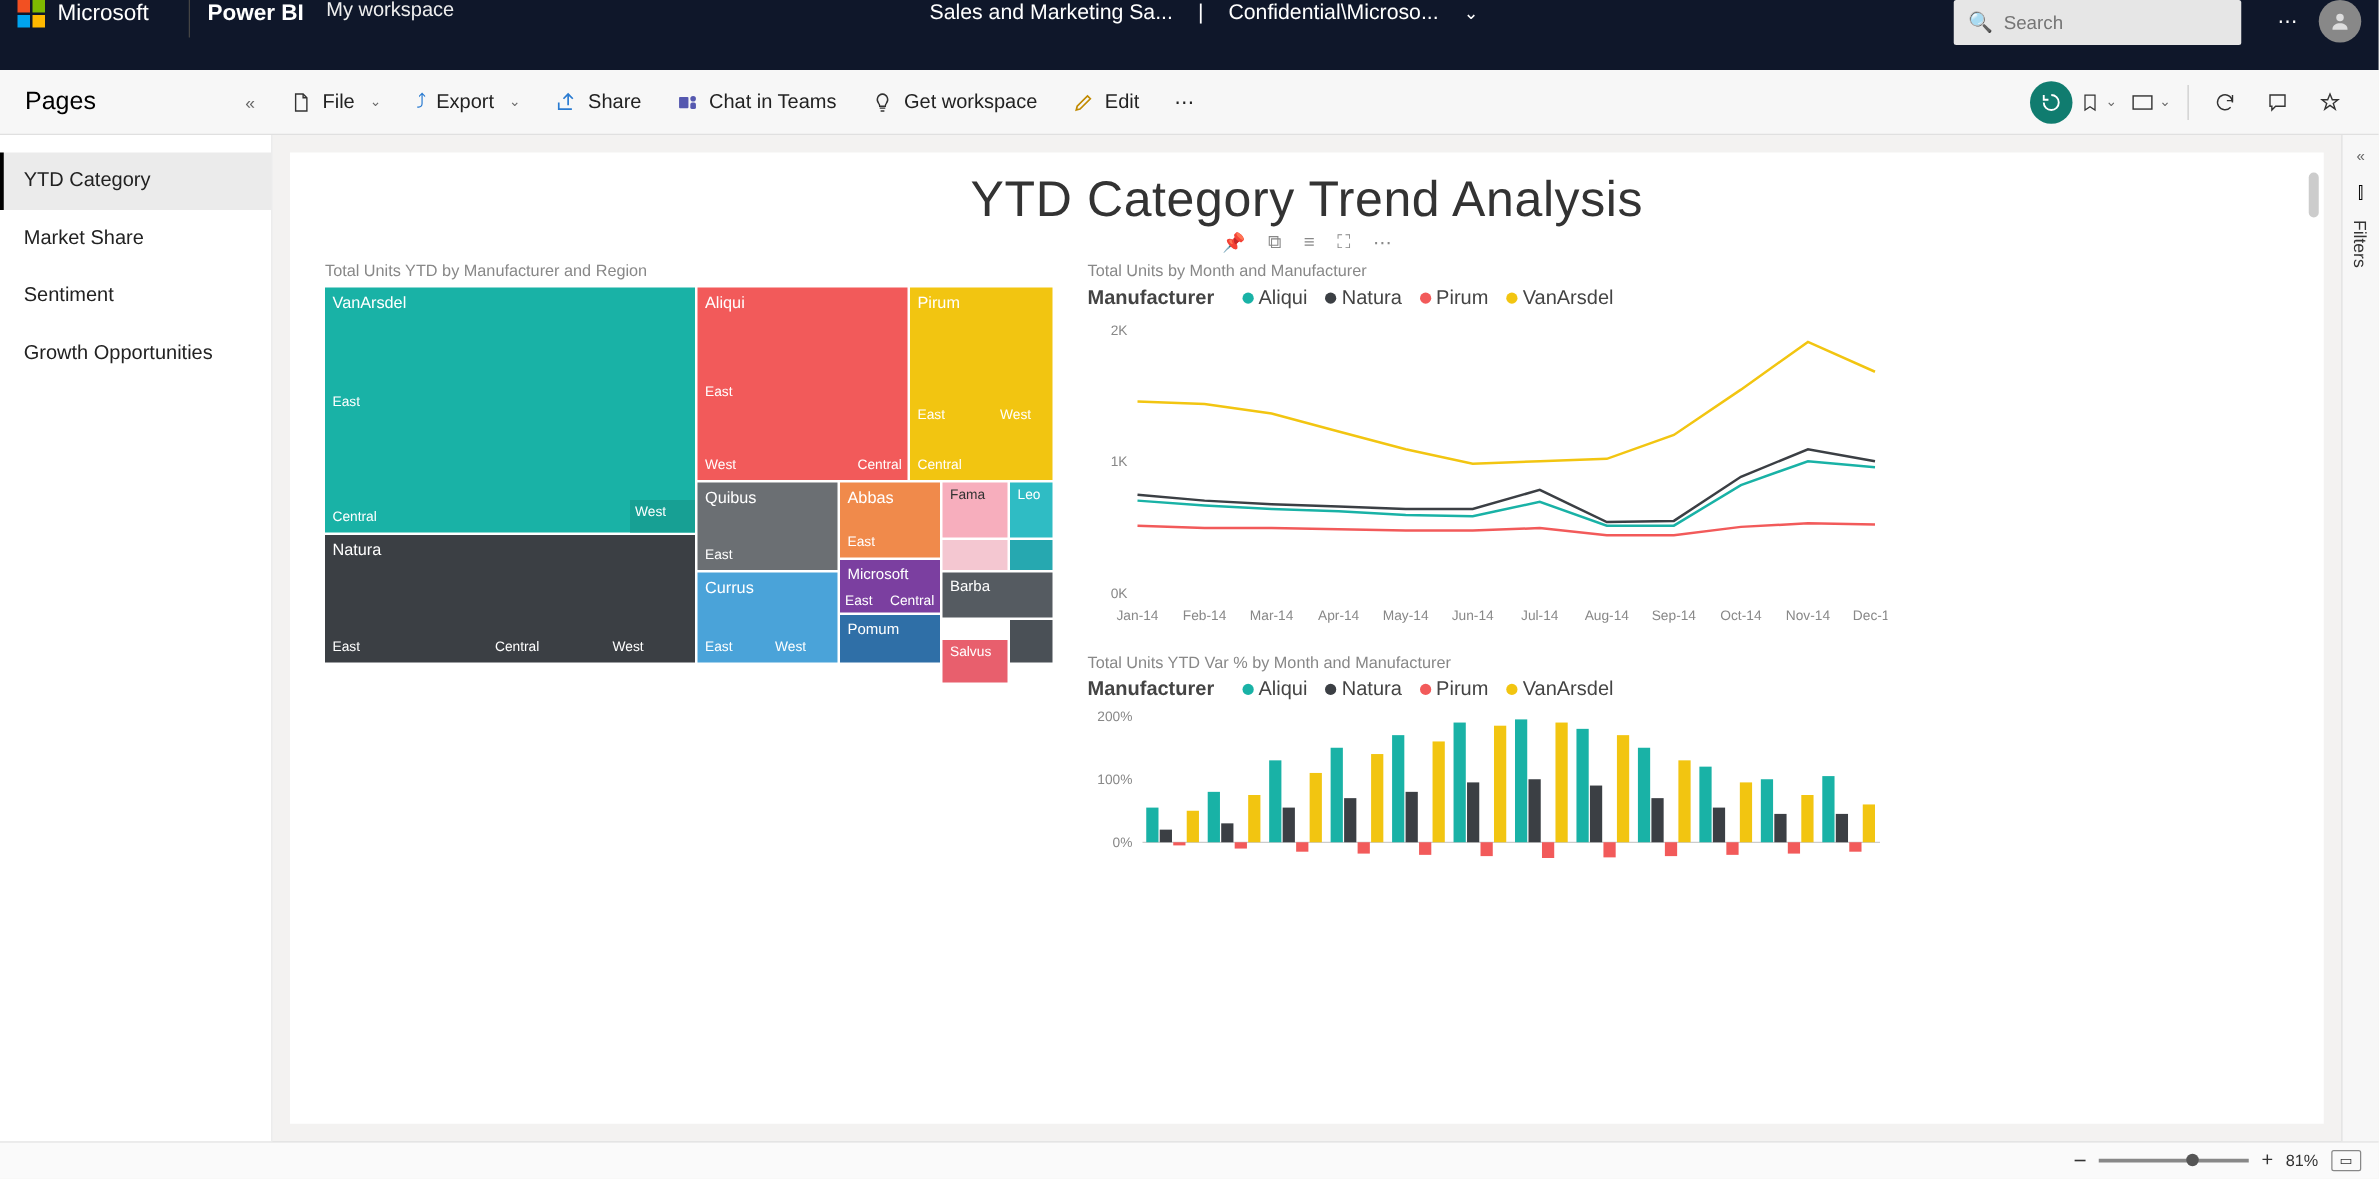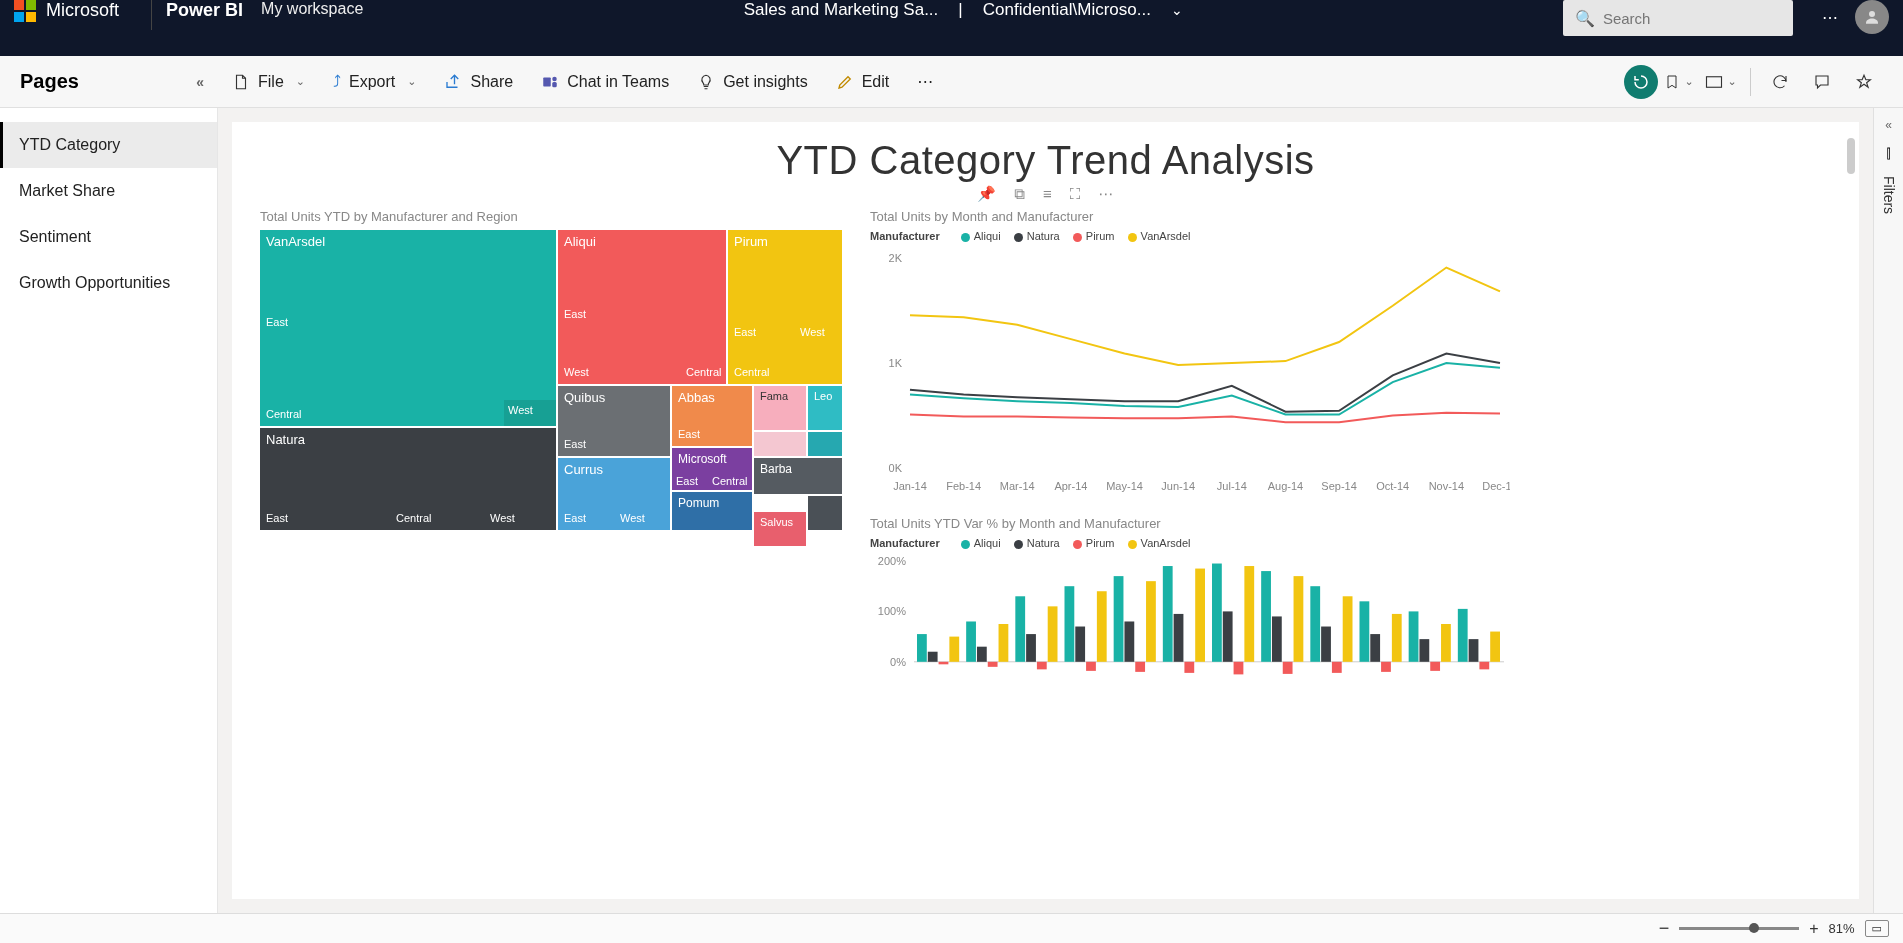--- a/index.html
+++ b/index.html
@@ -16,21 +16,21 @@
 .workspace { font-size:16px; margin-left:18px; color:#eee; }
 .center-title { margin-left:auto; margin-right:auto; display:flex; align-items:center; gap:20px; }
 .center-title span { font-size:17px; }
 .rt-search { background:#e6e6e6; height:36px; width:230px; display:flex; align-items:center; padding:0 12px; border-radius:2px; margin-right:20px; }
 .rt-search input { border:none; background:transparent; font-size:15px; width:100%; outline:none; color:#555; }
 .hdr-icon { width:34px; height:34px; display:flex; align-items:center; justify-content:center; color:#fff; cursor:pointer; }
 .avatar { width:34px; height:34px; border-radius:50%; background:#888; display:flex; align-items:center; justify-content:center; margin-left:8px; }
 
 
 .toolbar { height:52px; background:#f7f7f7; border-bottom:1px solid #e0e0e0; display:flex; align-items:center; padding:0 18px 0 0; }
-.toolbar .pages-hdr { width:218px; padding-left:20px; font-size:20px; font-weight:700; display:flex; align-items:center; justify-content:space-between; padding-right:14px; }
+.toolbar .pages-hdr { width:218px; padding-left:20px; font-size:20px; font-weight:400; display:flex; align-items:center; justify-content:space-between; padding-right:14px; }
 .collapse-icn { font-size:14px; color:#666; }
 .tb-btn { display:flex; align-items:center; gap:8px; padding:0 14px; height:52px; font-size:16px; color:#222; cursor:pointer; }
 .tb-btn svg, .tb-btn .ico { width:18px; height:18px; }
 .chev { font-size:11px; color:#666; margin-left:4px; }
 .tb-spacer { flex:1; }
 .tb-rt-btn { width:34px; height:34px; display:flex; align-items:center; justify-content:center; margin:0 4px; cursor:pointer; color:#333; }
 .reset-btn { background:#107c6f; color:#fff; border-radius:50%; width:34px; height:34px; display:flex; align-items:center; justify-content:center; }
 
 
 .main { display:flex; height:calc(100% - 56px - 52px - 30px); }
@@ -38,21 +38,21 @@
 .page-item { padding:14px 16px; font-size:16px; color:#222; cursor:pointer; border-left:3px solid transparent; }
 .page-item.active { background:#ebebeb; border-left:3px solid #000; font-weight:400; }
 .canvas-wrap { flex:1; padding:14px; overflow:hidden; position:relative; }
 .canvas { background:#fff; width:100%; height:100%; padding:16px 28px; overflow:hidden; position:relative; }
 .canvas-scroll { position:absolute; right:4px; top:16px; width:8px; height:36px; background:#ccc; border-radius:4px; }
 .report-title { font-size:40px; font-weight:300; text-align:center; color:#333; margin-bottom:2px; letter-spacing:0.5px; }
 .viz-actions { display:flex; gap:18px; justify-content:center; margin-bottom:6px; color:#888; }
 .viz-actions span { cursor:pointer; font-size:15px; }
 .grid2 { display:grid; grid-template-columns:580px 1fr; gap:30px; }
 .viz-title { font-size:13px; color:#888; margin-bottom:6px; }
-.legend { font-size:11px; color:#444; margin-bottom:6px; }
+.legend { font-size:16px; color:#444; margin-bottom:6px; }
 .legend .lab { font-weight:600; margin-right:8px; }
 .legend .dot { display:inline-block; width:9px; height:9px; border-radius:50%; margin:0 4px 0 10px; vertical-align:middle; }
 
 
 .treemap { width:582px; height:300px; position:relative; font-size:12px; color:#fff; }
 .tm-cell { position:absolute; overflow:hidden; }
 .tm-label { position:absolute; top:4px; left:6px; font-size:13px; }
 .tm-sub { position:absolute; font-size:11px; }
 
 
@@ -138,21 +138,21 @@
         <rect x="3" y="6" width="10" height="12" rx="1"></rect>
         <circle cx="18" cy="8" r="3"></circle>
         <rect x="15" y="12" width="6" height="7" rx="2"></rect>
       </svg>
     <span>Chat in Teams</span>
   </div>
   <div class="tb-btn">
     <svg class="ico" viewBox="0 0 24 24" fill="none" stroke="#333" stroke-width="1.5">
         <path d="M9 18h6M10 21h4M12 3a6 6 0 00-4 10c1 1 1 2 1 3h6c0-1 0-2 1-3a6 6 0 00-4-10z"></path>
       </svg>
-    <span>Get insights</span>
+    <span>Get workspace</span>
   </div>
   <div class="tb-btn">
     <svg class="ico" viewBox="0 0 24 24" fill="none" stroke="#c18a00" stroke-width="1.8">
         <path d="M4 20l4-1 11-11-3-3L5 16z"></path>
       </svg>
     <span>Edit</span>
   </div>
   <div class="tb-btn">
       <span>⋯</span>
     </div>

